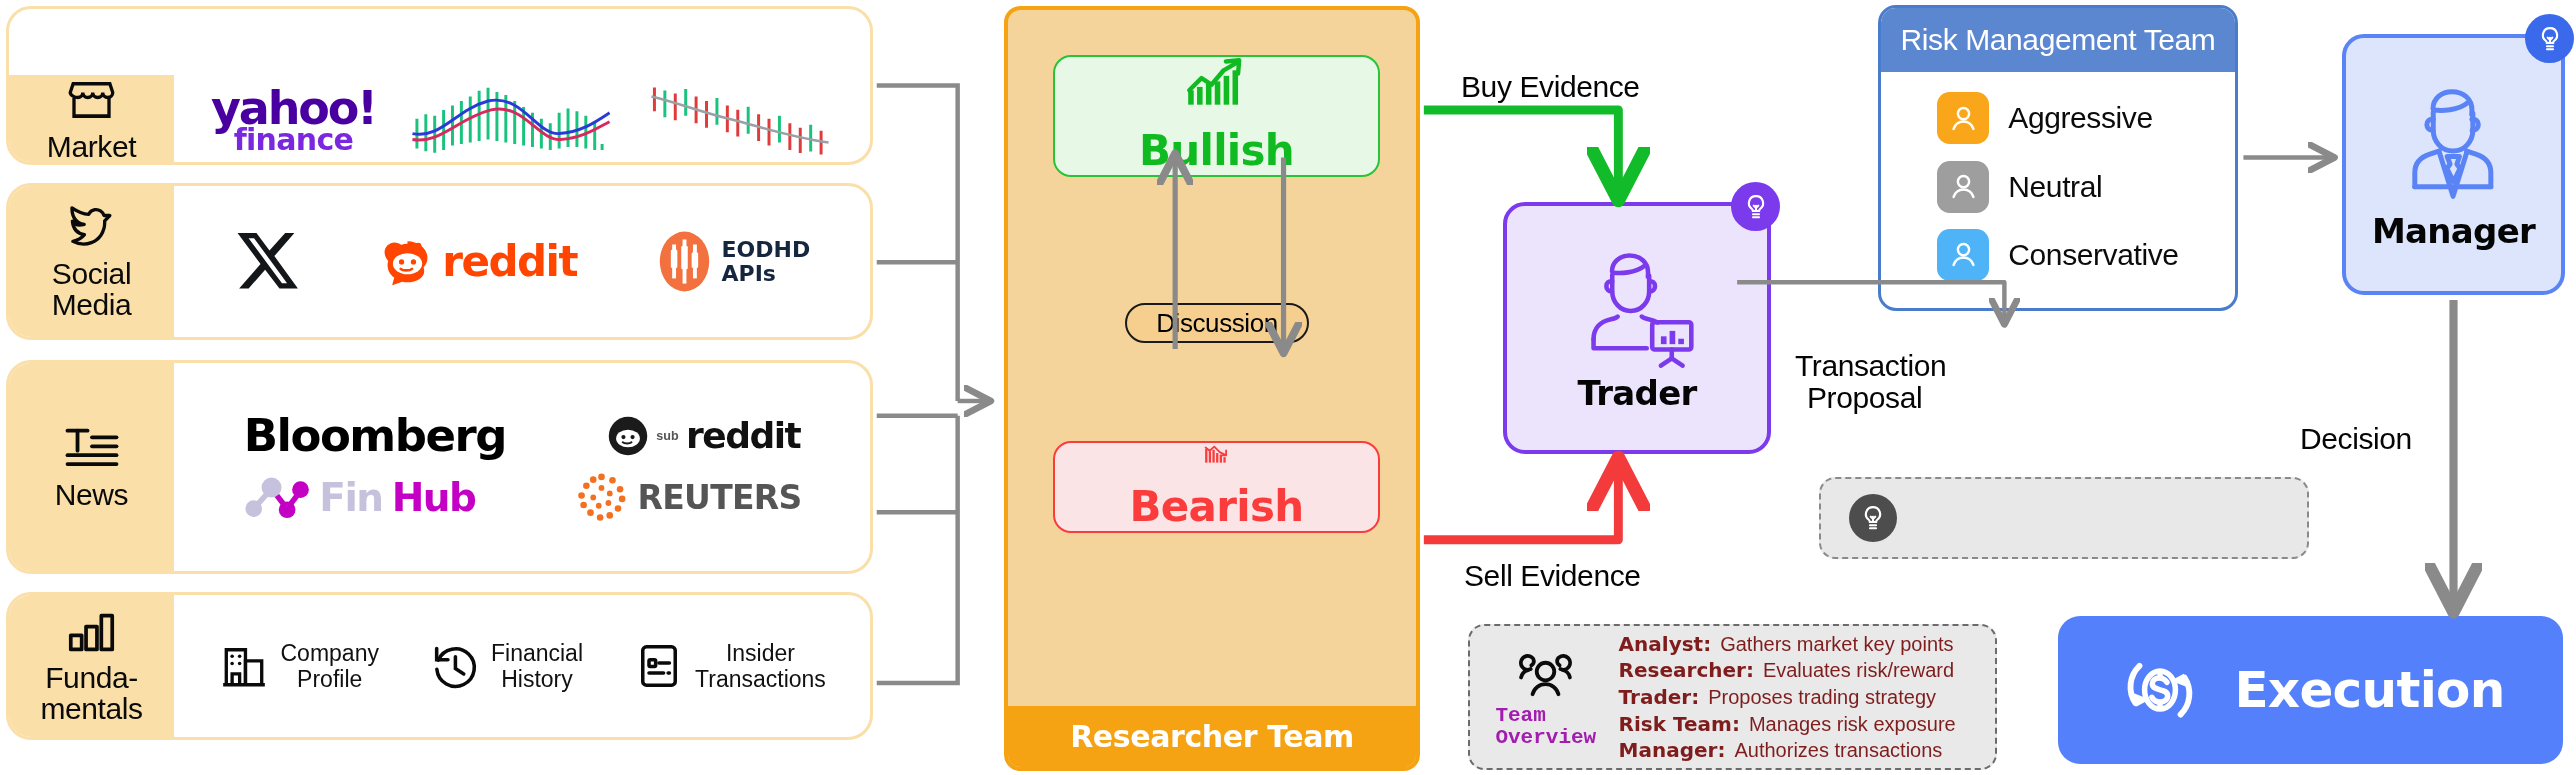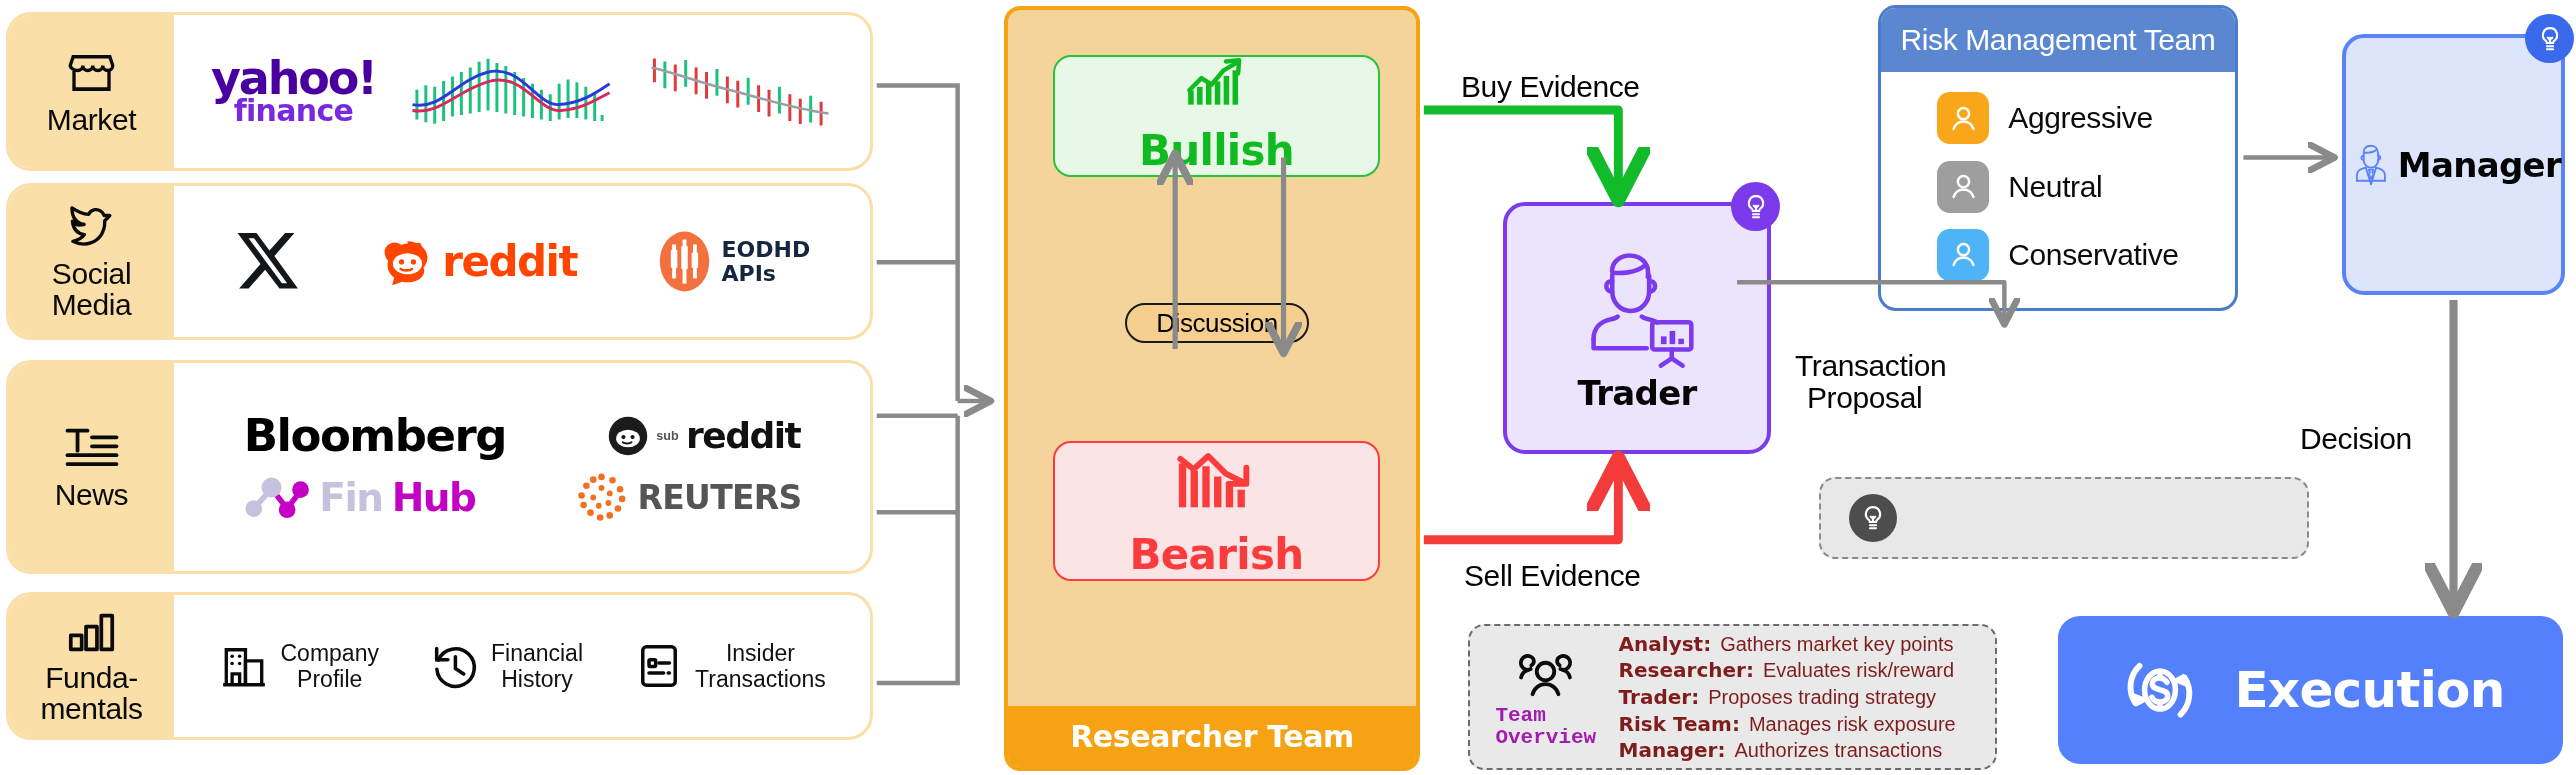--- a/index.html
+++ b/index.html
@@ -37,21 +37,21 @@
     letter-spacing: -0.4px;
   }
   .src-logos {
     flex: 1 1 auto;
     display: flex; align-items: center; justify-content: space-around;
     padding: 0 19.3px;
   }
   .src-logos.news { flex-direction: column; justify-content: center; gap: 7.4px; }
   .news-line { display: flex; align-items: center; justify-content: space-around; width: 100%; }
 
-  #row-market      { top: 12px;   height: 159px; }
+  #row-market      { top: 6px;   height: 159px; align-items: flex-end; }
   #row-social      { top: 183px; height: 157px; }
   #row-news        { top: 360px; height: 214px; }
   #row-fundamental { top: 592px; height: 148px; }
 
   
   .logo { display: flex; align-items: center; }
   .yahoo-wrap { display:flex; flex-direction:column; align-items:center; line-height:0.8; }
   .yahoo-top { font-size: 46px; font-weight: 800; color:#4a00a0; letter-spacing:-2.2px; font-family:"DejaVu Sans", sans-serif; }
   .yahoo-bot { font-size: 30px; font-weight: 800; color:#7a28e0; letter-spacing:-0.7px; margin-top:1.5px; font-family:"DejaVu Sans", sans-serif;}
   .reddit-wrap { display:flex; align-items:center; gap:7.4px; }
@@ -76,21 +76,21 @@
     background:#f4d49a; border:4.5px solid #f5a312; border-radius:16.3px;
     display:flex; flex-direction:column; overflow:hidden;
   }
   #researcher-body { flex:1 1 auto; position:relative; }
   .stance-card {
     position:absolute; left:45px; width:327px;
     border-radius:18px; display:flex; flex-direction:column;
     align-items:center; justify-content:center; gap:18px;
   }
   #bullish-card { top:45px; height:122px; background:#e8f8e6; border:2.2px solid #27c43a; }
-  #bearish-card { top:431px; height:140px; background:#fbe4e6; border:2.2px solid #fa3c3c; }
+  #bearish-card { top:431px; height:92px; background:#fbe4e6; border:2.2px solid #fa3c3c; }
   .stance-label { font-size:42px; font-weight:800; letter-spacing:-0.7px; font-family:"DejaVu Sans", sans-serif;}
   #bullish-card .stance-label { color:#10bb22; }
   #bearish-card .stance-label { color:#fa3c3c; }
   #discussion-pill {
     position:absolute; left:117px; top:293px; width:184px; height:40px;
     background:#f6cf8f; border:2.2px solid #1a1a1a; border-radius:21px;
     display:flex; align-items:center; justify-content:center;
     font-size:26px; color:#000; letter-spacing:-0.4px;
   }
   #researcher-footer {
@@ -125,21 +125,21 @@
   }
   #risk-list { flex:1 1 auto; display:flex; flex-direction:column; justify-content:space-evenly; padding:4.5px 0 10.4px 56px; }
   .risk-item { display:flex; align-items:center; gap:19.3px; }
   .risk-avatar { width:52px; height:52px; border-radius:12.6px; display:flex; align-items:center; justify-content:center; }
   .risk-name { font-size:30px; color:#0b0b0b; letter-spacing:-0.4px; }
 
   
   #manager {
     position:absolute; left:2342px; top:34px; width:223px; height:261px;
     background:#dde5fd; border:4.5px solid #5a84f5; border-radius:22px;
-    display:flex; align-items:center; justify-content:center; gap:1.5px;
+    display:flex; flex-direction:column; align-items:center; justify-content:center; gap:1.5px;
   }
 
   
   #execution {
     position:absolute; left:2058px; top:616px; width:505px; height:148px;
     background:#5580fb; border-radius:22px;
     display:flex; align-items:center; justify-content:center; gap:30px;
   }
   #execution-label { font-size:50px; font-weight:800; color:#ffffff; letter-spacing:-0.7px; font-family:"DejaVu Sans", sans-serif;}
 

